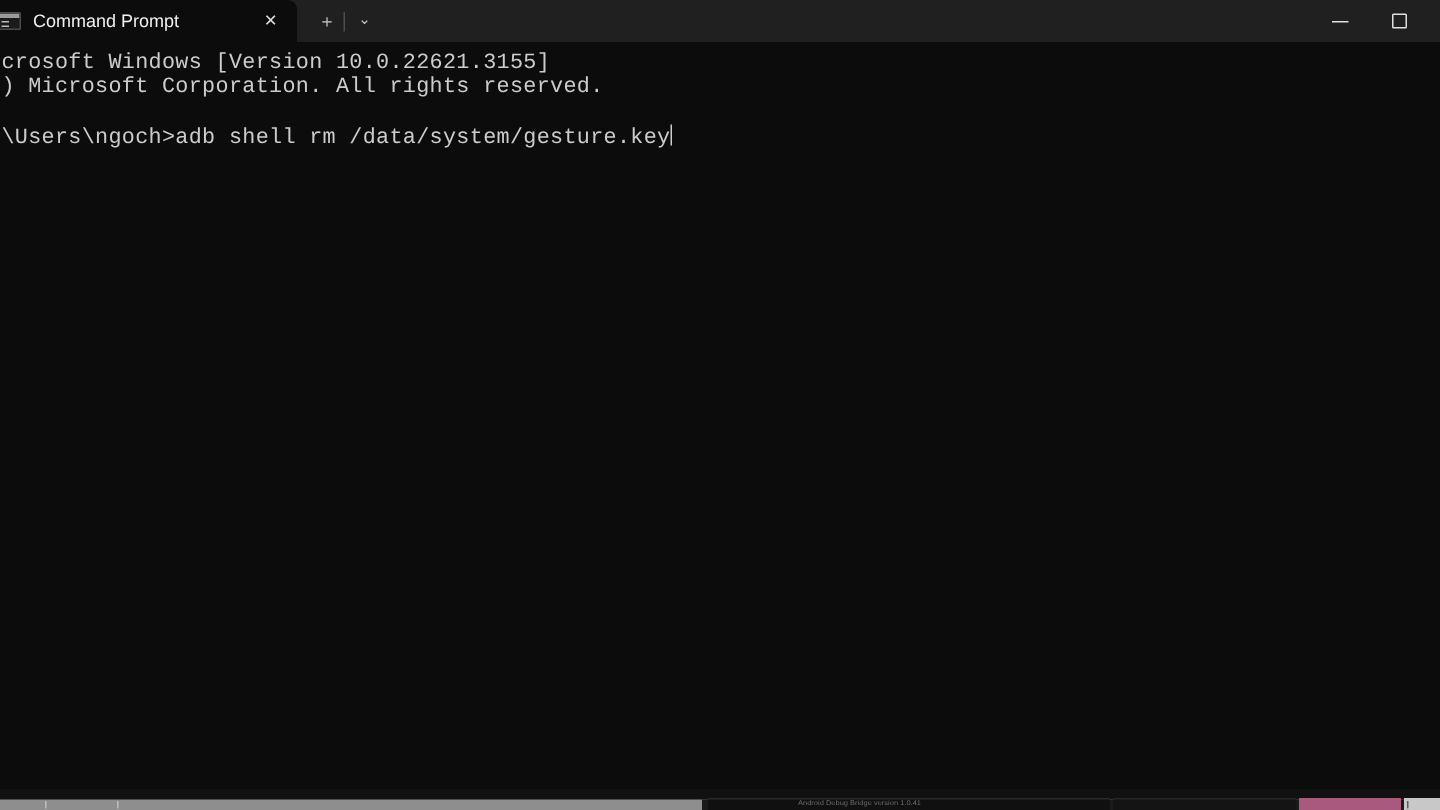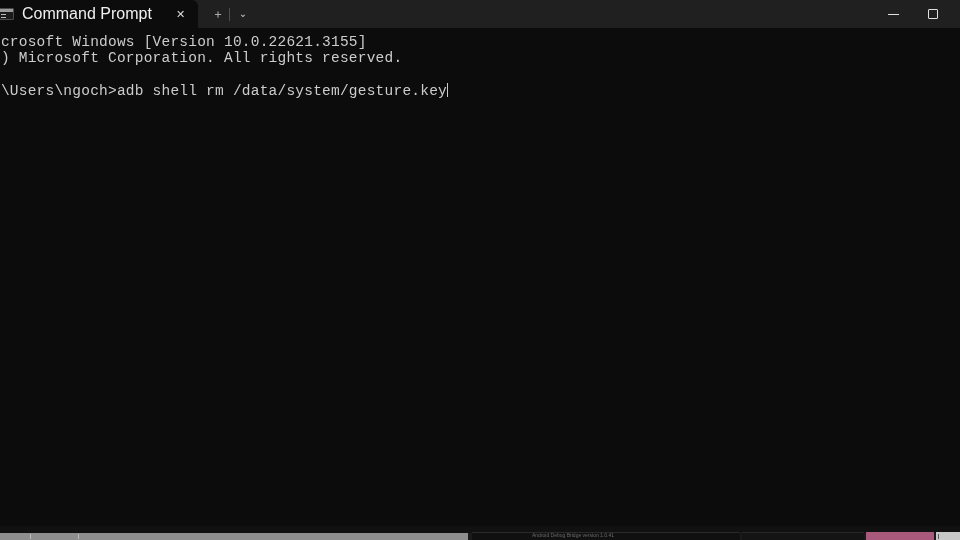--- a/index.html
+++ b/index.html
@@ -75,21 +75,21 @@
     background: #b9b9b9;
     box-shadow: 0 3px 0 0 #b9b9b9;
   }
 
   .tab-title {
     position: absolute;
     left: 32px;
     top: 0;
     height: 28px;
     line-height: 28px;
-    font-size: 16px;
+    font-size: 12px;
     color: #f0f0f0;
     white-space: nowrap;
     font-family: "Liberation Sans", sans-serif;
   }
 
   .tab-close {
     position: absolute;
     left: 172px;
     top: 6px;
     width: 17px;

